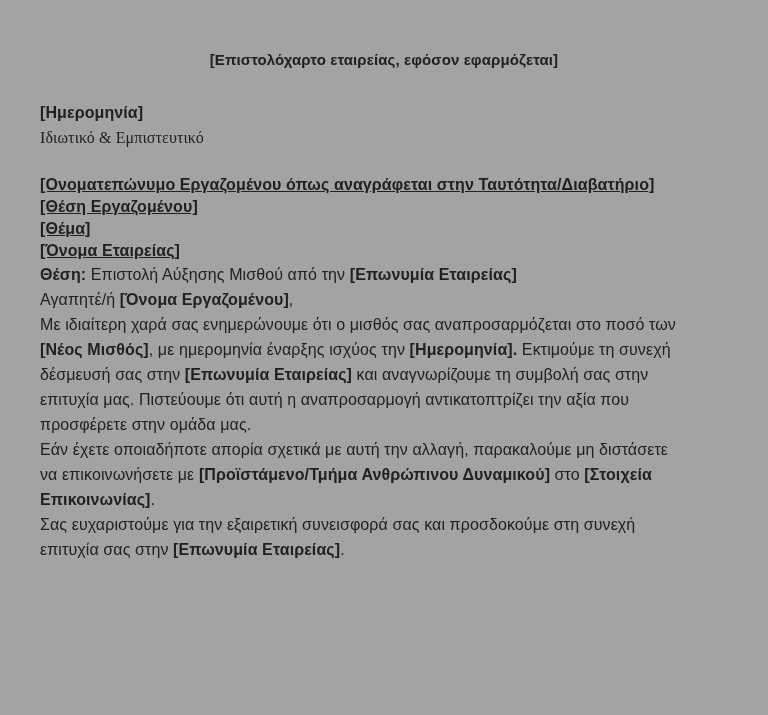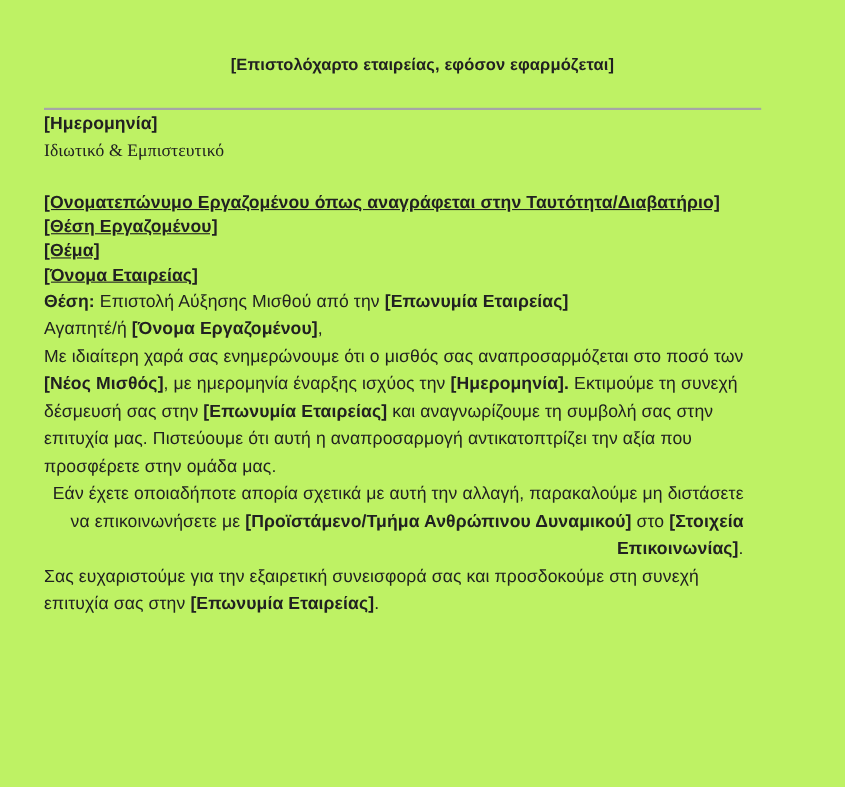--- a/index.html
+++ b/index.html
@@ -11,21 +11,21 @@
     width: 768px;
     height: 715px;
     overflow: hidden;
     font-family: "Liberation Sans", sans-serif;
     color: #212121;
     -webkit-font-smoothing: antialiased;
   }
   .page {
     width: 768px;
     height: 715px;
-    background: #bef264;
+    background: #a3a3a3;
     box-sizing: border-box;
   }
   .letterhead {
     padding-top: 52px;
     text-align: center;
     font-weight: bold;
     font-size: 15px;
     line-height: 16px;
     letter-spacing: 0.1px;
   }
@@ -47,21 +47,21 @@
   }
   .b { font-weight: bold; }
   strong { font-weight: bold; }
   .date-line        { margin-top: 41px; line-height: 22px; }
   .confidential     { margin-top: 24px; line-height: 22px; font-family: Liberation Serif, serif; }
   .recipient        { margin-top: 24px; text-decoration: underline; }
   .recipient p      { line-height: 22px; }
   .subject-line     { margin-top: 21px; line-height: 22px; }
   .salutation       { margin-top: 24px; line-height: 22px; }
   .para-1           { margin-top: 18px; }
-  .para-2           { margin-top: 12px; text-align: right; }
+  .para-2           { margin-top: 12px; }
   .para-3           { margin-top: 16px; }
 </style>
 </head>
 <body>
 
 <div class="page">
 
   <div class="letterhead">[Επιστολόχαρτο εταιρείας, εφόσον εφαρμόζεται]</div>
 
   <hr class="divider">

